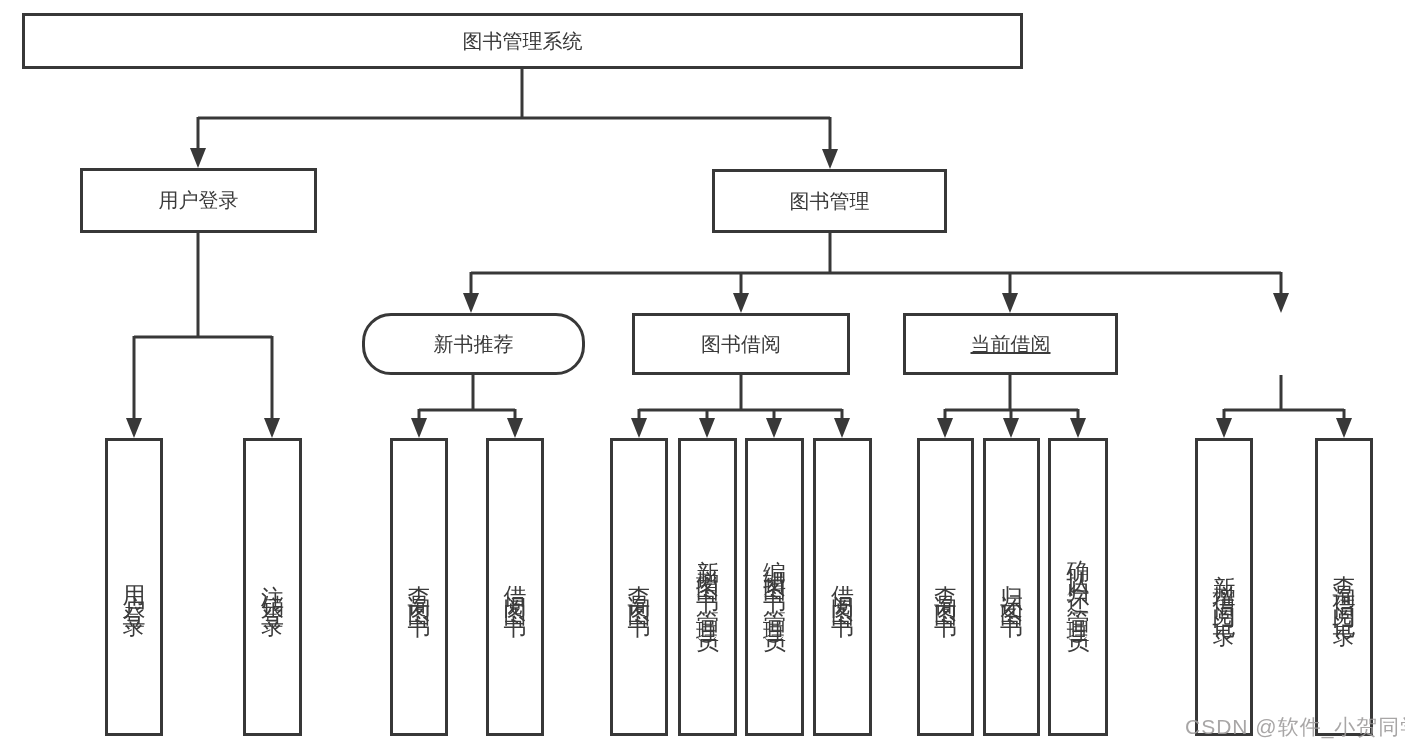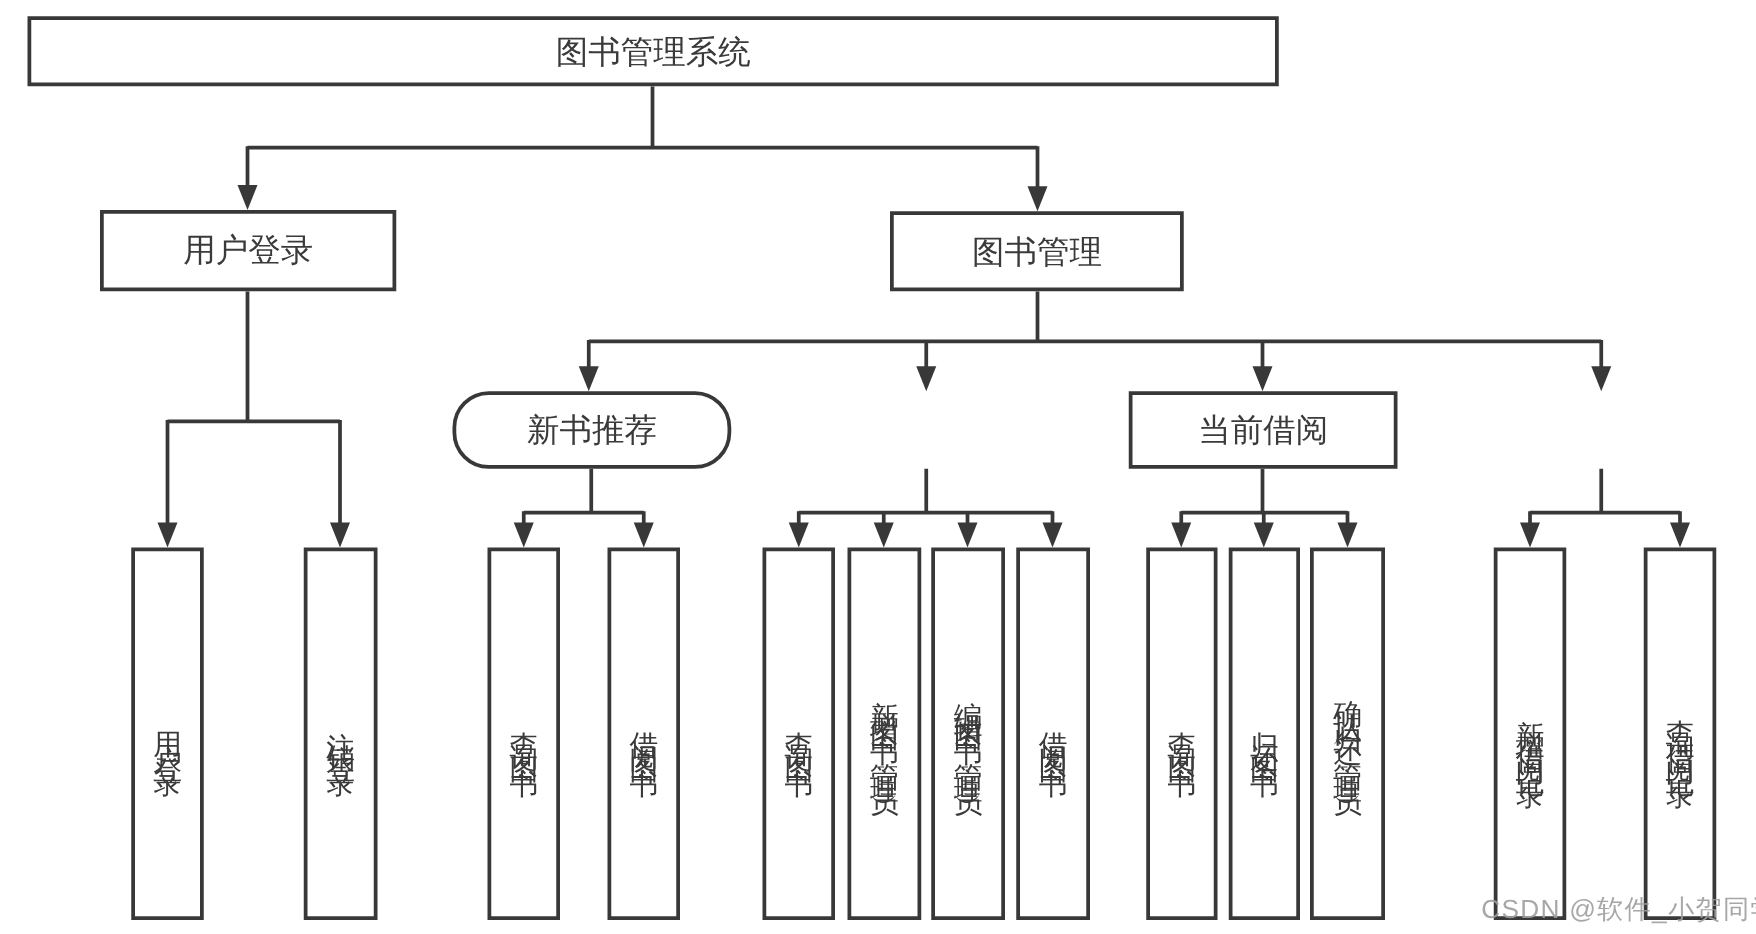--- a/index.html
+++ b/index.html
@@ -25,21 +25,21 @@
   .node {
     position: absolute;
     box-sizing: border-box;
     background: #ffffff;
     border: 3px solid #383838;
     color: #3a3a3a;
     display: flex;
     align-items: center;
     justify-content: center;
     z-index: 1;
-    font-size: 26px;
+    font-size: 20px;
     text-align: center;
   }
   .node.v {
     writing-mode: vertical-rl;
     text-orientation: mixed;
     font-size: 23px;
     letter-spacing: 10px;
     line-height: 1;
   }
   .node .lbl { display: block; }
@@ -130,21 +130,24 @@
   <div class="node h" style="left:80px; top:168px; width:237px; height:65px;">
     <span class="lbl">用户登录</span>
   </div>
   <div class="node h" style="left:712px; top:169px; width:235px; height:64px;">
     <span class="lbl">图书管理</span>
   </div>
 
   <div class="node h" style="left:362px; top:313px; width:223px; height:62px;border-radius:29px;">
     <span class="lbl">新书推荐</span>
   </div>
-  <div class="node h" style="left:903px; top:313px; width:215px; height:62px;">
+  <div class="node h" style="left:632px; top:313px; width:218px; height:62px;">
+    <span class="lbl">图书借阅</span>
+  </div>
+  <div class="node h" style="left:903px; top:313px; width:215px; height:62px;text-decoration:underline;">
     <span class="lbl">当前借阅</span>
   </div>
 
   <div class="node v" style="left:105px; top:438px; width:58px; height:298px;">
     <span class="lbl">用户登录</span>
   </div>
   <div class="node v" style="left:243px; top:438px; width:59px; height:298px;">
     <span class="lbl">注销登录</span>
   </div>
 

